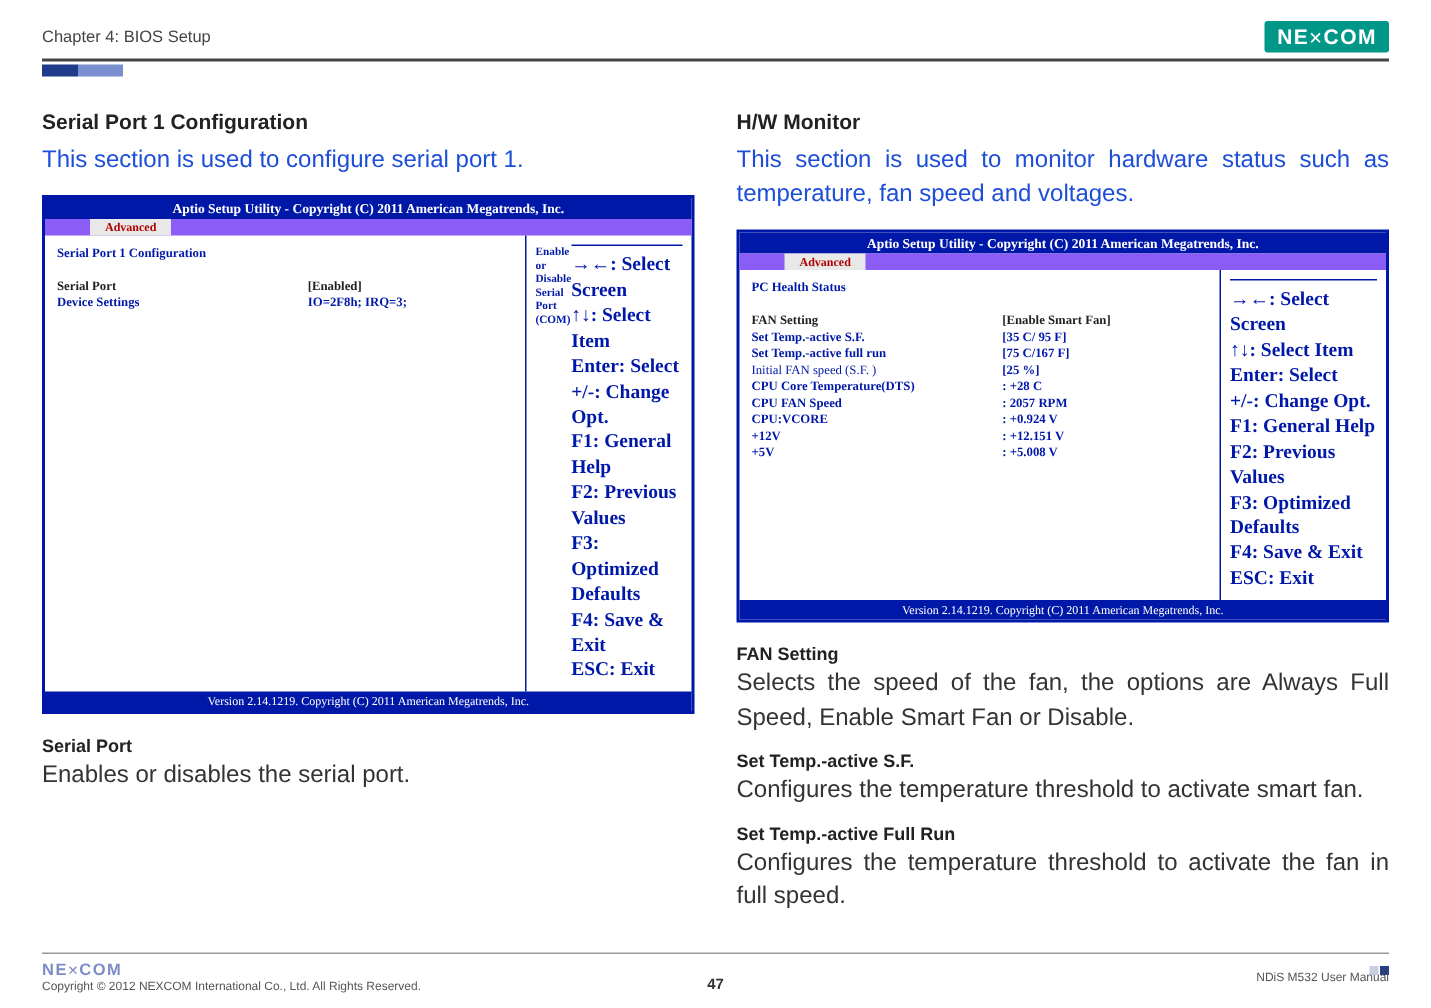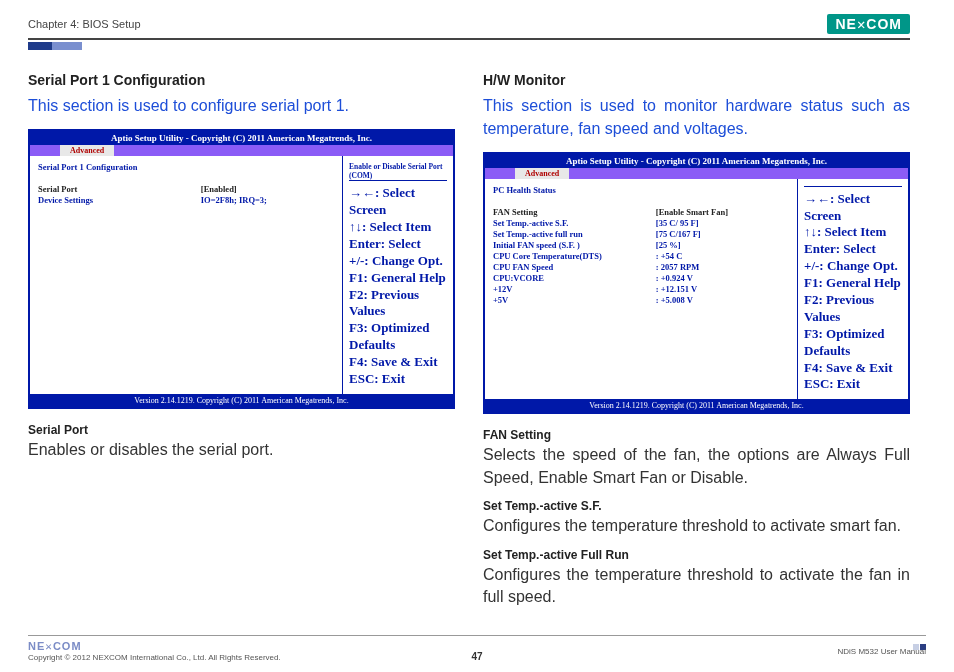--- a/index.html
+++ b/index.html
@@ -5,21 +5,21 @@
   * { box-sizing: border-box; margin: 0; padding: 0; }
   body {
     width: 954px;
     height: 672px;
     font-family: Arial, Helvetica, sans-serif;
     background: #fff;
     position: relative;
     color: #333;
   }
   .page {
-    padding: 14px 44px 0 28px;
+    padding: 14px 28px 0 28px;
   }
   .top-header {
     display: flex;
     justify-content: space-between;
     align-items: center;
     border-bottom: 2px solid #444;
     padding-bottom: 4px;
   }
   .chapter-title { font-size: 11px; color: #444; }
   .logo {
@@ -91,21 +91,21 @@
   }
   .bios-main {
     flex: 1;
     padding: 6px 8px;
     border-right: 1px solid #0018a8;
   }
   .bios-side {
     width: 110px;
     padding: 6px 6px;
     display: flex;
-    flex-direction: column;
+    flex-direction: row;
   }
   .bios-side-top {
     flex: 1;
     font-size: 7.5px;
     color: #0018a8;
     font-weight: bold;
   }
   .bios-side-help {
     border-top: 1px solid #0018a8;
     padding-top: 4px;
@@ -237,26 +237,26 @@
                 </div>
                 <div class="bios-row">
                   <div class="bios-label" style="color: rgb(0, 24, 168); font-weight: bold;">Set Temp.-active S.F.</div>
                   <div class="bios-val" style="color: rgb(0, 24, 168); font-weight: bold;">[35 C/ 95 F]</div>
                 </div>
                 <div class="bios-row">
                   <div class="bios-label" style="color: rgb(0, 24, 168); font-weight: bold;">Set Temp.-active full run</div>
                   <div class="bios-val" style="color: rgb(0, 24, 168); font-weight: bold;">[75 C/167 F]</div>
                 </div>
                 <div class="bios-row">
-                  <div class="bios-label" style="color: rgb(0, 24, 168); font-weight: bold;">Initial FAN speed (S.F. )</div>
+                  <div class="bios-label" style="color: rgb(0, 24, 168); font-weight: normal;">Initial FAN speed (S.F. )</div>
                   <div class="bios-val" style="color: rgb(0, 24, 168); font-weight: bold;">[25 %]</div>
                 </div>
                 <div class="bios-row">
                   <div class="bios-label" style="color: rgb(0, 24, 168); font-weight: bold;">CPU Core Temperature(DTS)</div>
-                  <div class="bios-val" style="color: rgb(0, 24, 168); font-weight: bold;">: +54 C</div>
+                  <div class="bios-val" style="color: rgb(0, 24, 168); font-weight: bold;">: +28 C</div>
                 </div>
                 <div class="bios-row">
                   <div class="bios-label" style="color: rgb(0, 24, 168); font-weight: bold;">CPU FAN Speed</div>
                   <div class="bios-val" style="color: rgb(0, 24, 168); font-weight: bold;">: 2057 RPM</div>
                 </div>
                 <div class="bios-row">
                   <div class="bios-label" style="color: rgb(0, 24, 168); font-weight: bold;">CPU:VCORE</div>
                   <div class="bios-val" style="color: rgb(0, 24, 168); font-weight: bold;">: +0.924 V</div>
                 </div>
                 <div class="bios-row">

